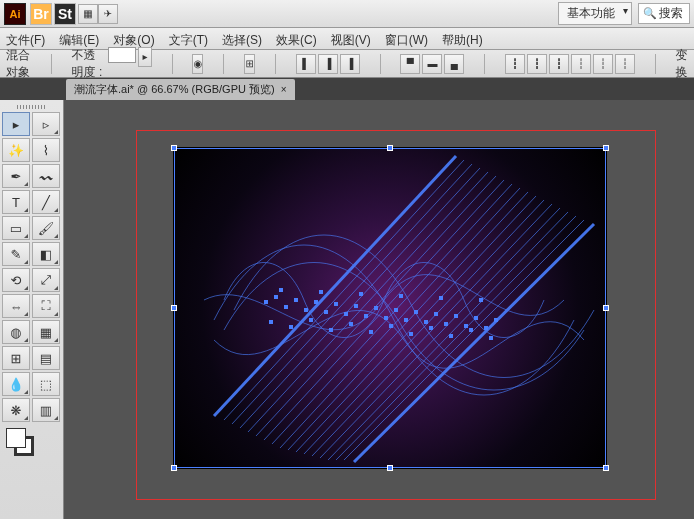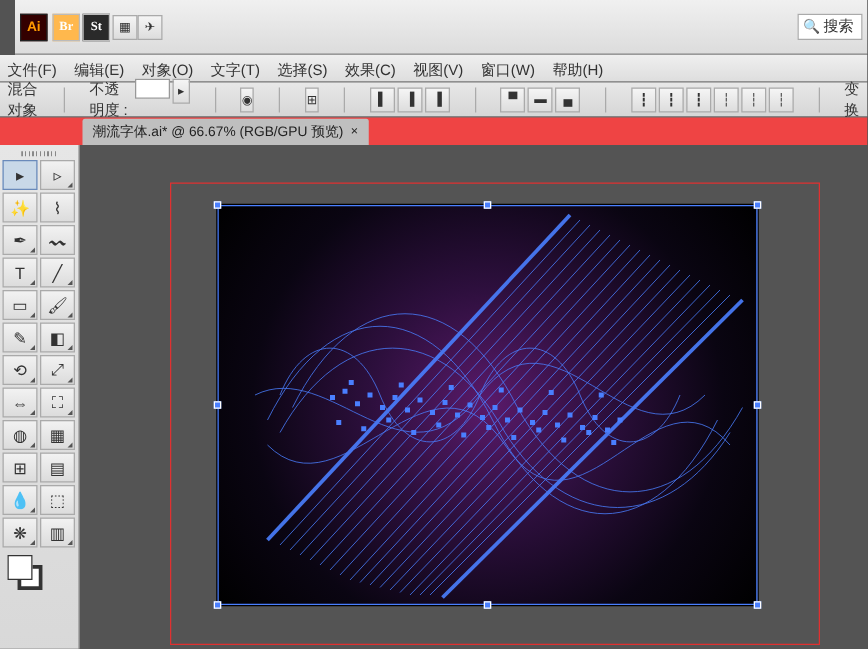--- a/index.html
+++ b/index.html
@@ -1,21 +1,21 @@
 <!DOCTYPE html>
 <html><head>
 <meta charset="utf-8">
 <style>
 * { margin: 0; padding: 0; box-sizing: border-box; font-family: "Microsoft YaHei", sans-serif; }
 body { width: 694px; height: 519px; background: #535353; overflow: hidden; font-size: 12px; color: #333; }
 
 
-.appbar { height: 44px; background: linear-gradient(#f0f0f0,#dcdcdc); display: flex; align-items: center; padding: 0 4px; border-bottom: 1px solid #999; margin-left: 12px; }
+.appbar { height: 28px; background: linear-gradient(#f0f0f0,#dcdcdc); display: flex; align-items: center; padding: 0 4px; border-bottom: 1px solid #999; }
 .ai-logo { width: 22px; height: 22px; background: #330000; color: #ff9a00; display: flex; align-items: center; justify-content: center; font-weight: bold; font-size: 11px; border: 1px solid #222; margin-right: 4px; }
-.sq { width: 22px; height: 22px; display: flex; align-items: center; justify-content: center; font-size: 10px; font-weight: bold; border: 1px solid #bbb; margin-right: 2px; font-family: Liberation Serif, serif; }
+.sq { width: 22px; height: 22px; display: flex; align-items: center; justify-content: center; font-size: 14px; font-weight: bold; border: 1px solid #bbb; margin-right: 2px; }
 .sq.br { background: #ffb84d; color: #fff; }
 .sq.st { background: #2a2a2a; color: #fff; }
 .appbar .spacer { flex: 1; }
 .workspace-dd { background: #f5f5f5; border: 1px solid #aaa; padding: 2px 16px 2px 8px; position: relative; margin-right: 6px; }
 .workspace-dd::after { content: "▾"; position: absolute; right: 3px; top: 2px; font-size: 10px; }
 .search { display: flex; align-items: center; background: #fff; border: 1px solid #aaa; padding: 1px 4px; width: 52px; }
 .search span.icon { font-size: 11px; margin-right: 2px; }
 
 
 .menubar { height: 22px; background: linear-gradient(#efefef,#dedede); display: flex; align-items: flex-end; padding: 0 6px; border-bottom: 1px solid #999; }
@@ -24,21 +24,21 @@
 
 .ctlbar { height: 28px; background: linear-gradient(#e8e8e8,#d6d6d6); display: flex; align-items: center; padding: 0 6px; border-bottom: 1px solid #888; gap: 20px; }
 .ctlbar .lbl { font-size: 12px; }
 .opacity-box { display: flex; align-items: flex-start; gap: 2px; }
 .opacity-field { width: 44px; height: 16px; background: #fff; border: 1px solid #999; }
 .ctl-btn { width: 20px; height: 20px; background: linear-gradient(#f5f5f5,#ddd); border: 1px solid #aaa; display: flex; align-items: center; justify-content: center; font-size: 10px; }
 .vsep { width: 1px; height: 20px; background: #aaa; }
 .grp { display: flex; gap: 2px; }
 
 
-.tabbar { height: 22px; background: #ef4444; display: flex; align-items: flex-end; padding-left: 66px; }
+.tabbar { height: 22px; background: #404040; display: flex; align-items: flex-end; padding-left: 66px; }
 .tab { background: #bfbfbf; color: #222; padding: 3px 8px; font-size: 11px; display: flex; align-items: center; gap: 6px; border-top-left-radius: 2px; border-top-right-radius: 2px; }
 .tab .close { font-size: 10px; }
 
 
 .main { display: flex; height: calc(519px - 28px - 22px - 28px - 22px); }
 
 
 .toolbox { width: 64px; background: linear-gradient(#e6e6e6,#d8d8d8); border-right: 1px solid #888; display: flex; flex-direction: column; padding: 2px; gap: 0; }
 .tb-handle { height: 10px; display: flex; justify-content: center; align-items: center; }
 .tb-handle::before { content: ""; width: 30px; height: 4px; background: repeating-linear-gradient(90deg,#888,#888 1px,transparent 1px,transparent 3px); }
@@ -62,20 +62,23 @@
 </head>
 <body>
 
 <div class="appbar">
   <div class="ai-logo">Ai</div>
   <div class="sq br">Br</div>
   <div class="sq st">St</div>
   <div class="ctl-btn">▦</div>
   <div class="ctl-btn">✈</div>
   <div class="spacer"></div>
+  <div class="workspace-dd">
+    <span>基本功能</span>
+  </div>
   <div class="search">
     <span class="icon">🔍</span>
     <span>搜索</span>
   </div>
 </div>
 
 <div class="menubar">
   <span>文件(F)</span>
   <span>编辑(E)</span>
   <span>对象(O)</span>

